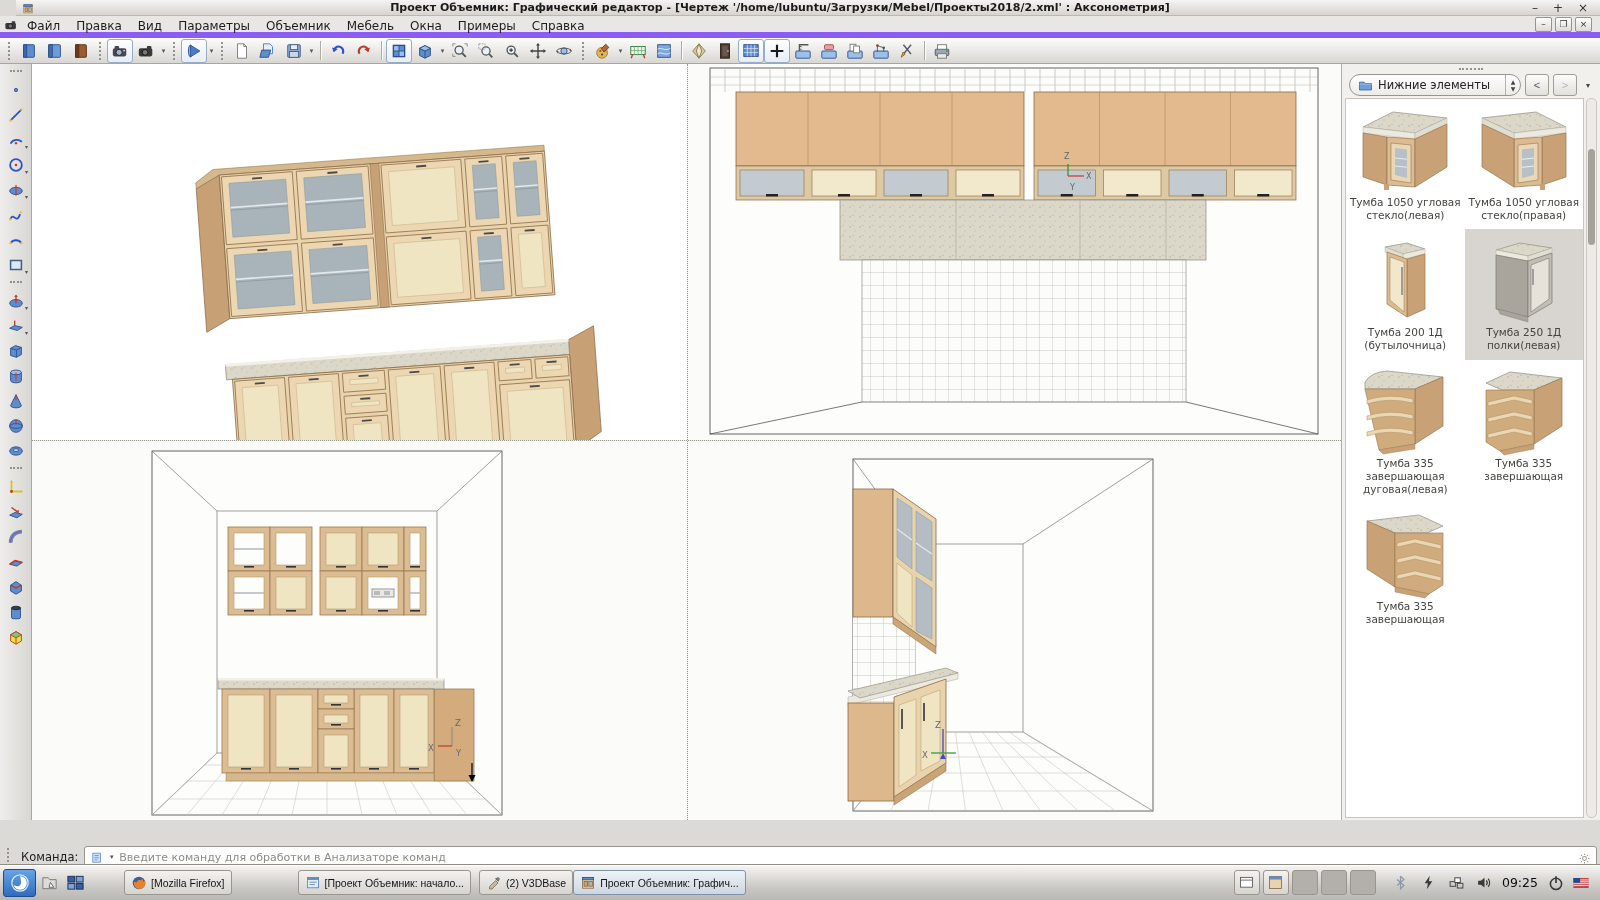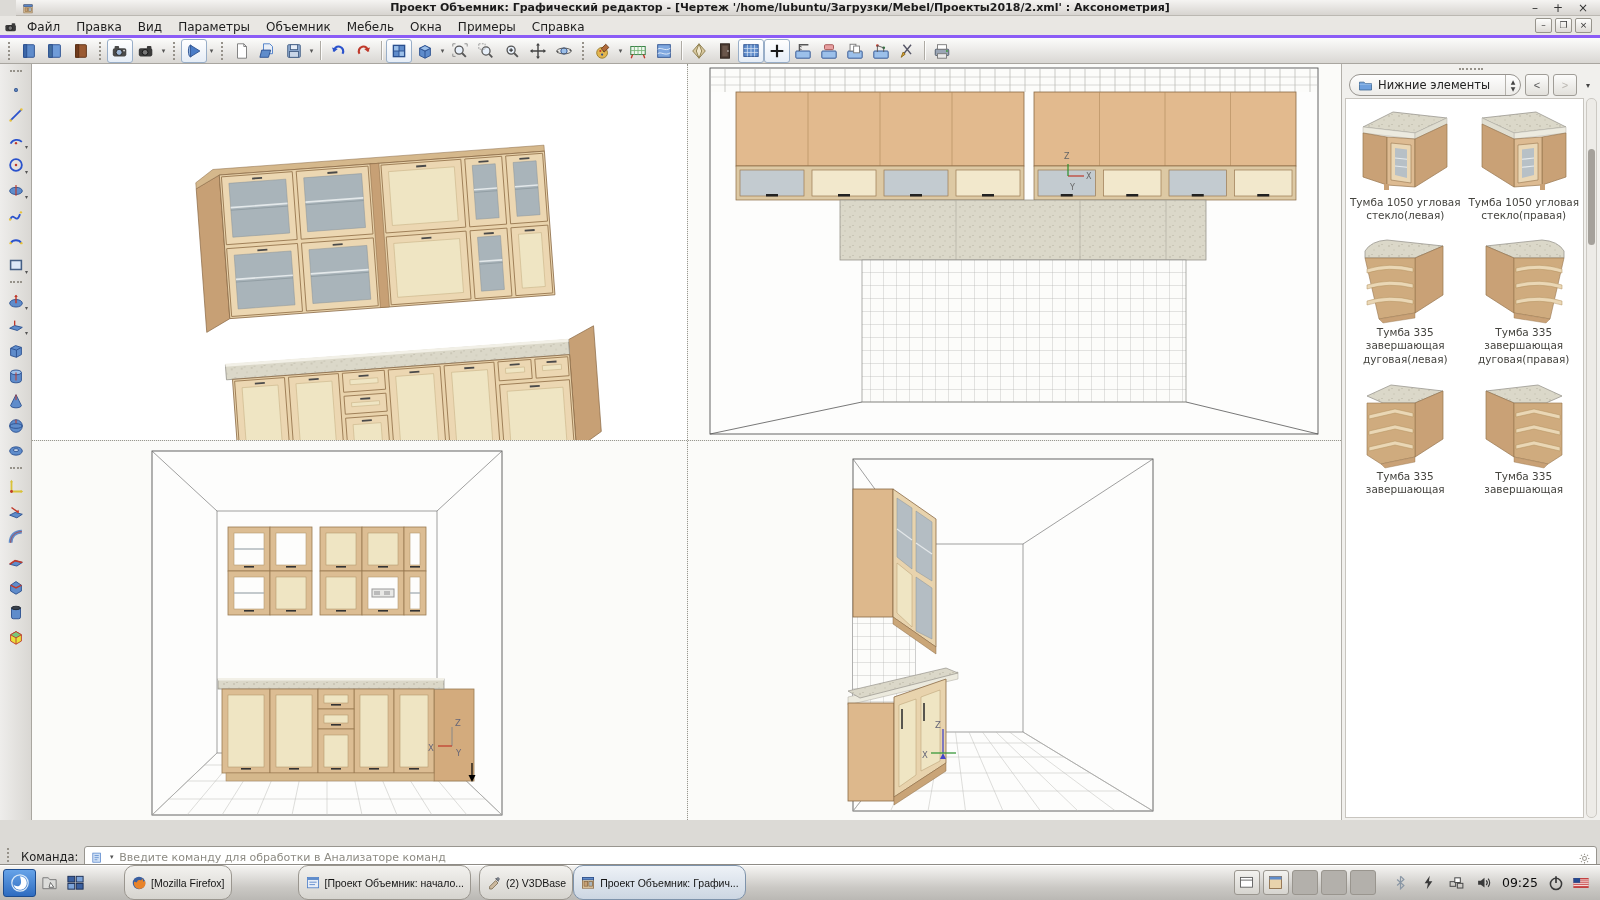--- a/index.html
+++ b/index.html
@@ -5,21 +5,21 @@
 *{box-sizing:border-box;margin:0;padding:0}
 html,body{width:1600px;height:900px;overflow:hidden}
 body{font-family:"DejaVu Sans",sans-serif;background:#dcdad6}
 #screen{position:relative;width:1600px;height:900px;background:#dcdad6;overflow:hidden}
 
 .titlebar{position:absolute;left:16px;top:0;right:0;height:16px;display:flex;align-items:center;background:linear-gradient(#f5f4f2,#d7d4d0);border-bottom:1px solid #bbb8b2;padding:0 6px}
 .title{flex:1;text-align:center;font-size:11px;font-weight:bold;color:#1b1b1b;white-space:nowrap;overflow:hidden}
 .wctl{display:flex;gap:15px;padding:0 6px;font-size:12px;color:#333}
 .wctl span{cursor:default;line-height:14px}
 
-.menubar{position:absolute;top:16px;left:0;right:0;height:22px;display:flex;align-items:center;background:#e9e7e3;border-bottom:3px solid #8b5cf6;padding:0 4px;gap:1px}
+.menubar{position:absolute;top:16px;left:0;right:0;height:22px;display:flex;align-items:center;background:#e9e7e3;border-bottom:6px solid #8b5cf6;padding:0 4px;gap:1px}
 .menu-item{font-size:12px;padding:2px 8px;color:#1d1d1d}
 .mdi{margin-left:auto;display:flex;gap:3px;padding-right:4px}
 .mdibtn{width:17px;height:15px;border:1px solid #97948c;border-radius:2px;background:linear-gradient(#fdfdfc,#dedbd6);font-size:9px;line-height:13px;text-align:center;color:#333}
 
 .toolbar{position:absolute;top:38px;left:0;right:0;height:26px;display:flex;align-items:center;background:linear-gradient(#fcfcfb,#d9d7d3);border-bottom:1px solid #a9a6a0;padding:0 3px}
 .tb{width:26px;height:24px;border:1px solid transparent;background:transparent;display:flex;align-items:center;justify-content:center;border-radius:3px;padding:0}
 .tb.pressed{background:linear-gradient(#ffffff,#e6edf6);border-color:#98aec8}
 .dd{font-size:7px;color:#555;width:9px;text-align:center}
 .sep{width:1px;height:19px;background:#aeaba4;box-shadow:1px 0 0 rgba(255,255,255,.85);margin:0 4px}
 .grip{width:3px;height:18px;border-left:2px dotted #96928a;margin:0 5px}
@@ -58,21 +58,21 @@
 .cmd{position:absolute;top:820px;height:52px;left:0;right:0}
 .cmdrow{position:absolute;left:2px;right:3px;bottom:3px;height:24px;display:flex;align-items:center;gap:4px}
 .cmdlabel{font-size:11.5px;color:#1d1d1d;padding:0 2px;white-space:nowrap}
 .cmdbox{flex:1;height:22px;border:1px solid #98958f;border-radius:3px;background:#fff;display:flex;align-items:center;gap:3px;padding:0 5px}
 .cmdinput{flex:1;border:none;outline:none;font-size:11px;color:#333;font-family:inherit;background:transparent}
 .cmdinput::placeholder{color:#8d8b83}
 
 .taskbar{position:absolute;left:0;right:0;top:864px;height:36px;background:linear-gradient(#f7f6f4,#cac8c4 65%,#bab8b4);border-top:1px solid #8f8c86;box-shadow:inset 0 1px 0 #fff;display:flex;align-items:center;padding:0 3px}
 .startbtn{width:33px;height:28px;border-radius:3px;border:1px solid #1c4c8f;background:linear-gradient(#66a3e8,#2f6cc0);display:flex;align-items:center;justify-content:center;flex:none}
 .launch{width:26px;height:26px;display:flex;align-items:center;justify-content:center;background:transparent;border:none;flex:none}
-.taskbtn{height:35px;display:flex;align-items:center;gap:4px;padding:0 6px;border:1px solid #9a968f;border-radius:10px;background:linear-gradient(#f3f2ef,#d6d4cf);font-size:10.5px;color:#141414;white-space:nowrap;overflow:hidden;max-width:215px;flex:none}
+.taskbtn{height:25px;display:flex;align-items:center;gap:4px;padding:0 6px;border:1px solid #9a968f;border-radius:3px;background:linear-gradient(#f3f2ef,#d6d4cf);font-size:10.5px;color:#141414;white-space:nowrap;overflow:hidden;max-width:215px;flex:none}
 .taskbtn.active{background:linear-gradient(#eef2f7,#ccd6e2);border-color:#7e93ab}
 .tspacer{flex:1}
 .minibtn{width:26px;height:25px;border:1px solid #9a968f;border-radius:3px;background:linear-gradient(#f3f2ef,#d6d4cf);display:flex;align-items:center;justify-content:center;flex:none;margin-left:3px}
 .minibtn.blank{background:#b3b0ab;border-color:#99958e}
 .tray{display:flex;align-items:center;gap:11px;margin-left:16px}
 .trayicon{display:flex;align-items:center;justify-content:center;background:none;border:none;padding:0}
 .clock{font-size:12.5px;color:#0c0c0c;margin:0 9px;white-space:nowrap}
 svg{vertical-align:middle}
 </style>
 </head>
@@ -827,43 +827,56 @@
                   <polygon points="38,45 50,46.5 50,75 38,72" fill="#b7c0c6"></polygon>
                   <path d="M38 55l12 1.3M38 63l12 1.3" stroke="#e6eaec" stroke-width="1.1"></path>
                   <polygon points="58,36 90,21 90,64 58,84" fill="#c9a176" stroke="#97764f" stroke-width="0.7"></polygon>
                   <rect x="27" y="81" width="5" height="6" fill="#c9a176"></rect>
                 </g>
               </svg></div>
             <div class="plabel">Тумба 1050 угловая стекло(правая)</div>
           </div>
           <div class="pitem">
             <div><svg viewBox="0 0 96 92" width="96" height="92">
+                <g transform="translate(96 0) scale(-1 1)">
+                  <polygon points="28,16 46,10 68,14 50,21" fill="url(#spk)" stroke="#9a9890" stroke-width="0.8"></polygon>
+                  <polygon points="28,16 50,21 50,26 28,21" fill="#eceadf" stroke="#b5b2a8" stroke-width="0.5"></polygon>
+                  <polygon points="50,21 68,14 68,19 50,26" fill="#e0ded1" stroke="#b5b2a8" stroke-width="0.5"></polygon>
+                  <polygon points="28,21 46,26 46,84 28,76" fill="#c9a176" stroke="#97764f" stroke-width="0.7"></polygon>
+                  <polygon points="46,26 66,19 66,71 46,84" fill="#ddbb92" stroke="#97764f" stroke-width="0.7"></polygon>
+                  <polygon points="49,29 63,24 63,67 49,79" fill="#f1e8cb" stroke="#97764f" stroke-width="0.5"></polygon>
+                  <path d="M51 34v28" stroke="#8e8e8c" stroke-width="1.7"></path>
+                </g>
+              </svg></div>
+            <div class="plabel">Тумба 200 1Д (бутылочница)</div>
+          </div>
+          <div class="pitem selected">
+            <div><svg viewBox="0 0 96 92" width="96" height="92">
+                <polygon points="20,17 44,10 76,15 52,23" fill="url(#spk)" stroke="#9a9890" stroke-width="0.8"></polygon>
+                <polygon points="20,17 52,23 52,28 20,22" fill="#eceadf" stroke="#b5b2a8" stroke-width="0.5"></polygon>
+                <polygon points="52,23 76,15 76,20 52,28" fill="#e0ded1" stroke="#b5b2a8" stroke-width="0.5"></polygon>
+                <polygon points="20,22 52,28 52,84 20,76" fill="#a9a49c" stroke="#7d7870" stroke-width="0.7"></polygon>
+                <polygon points="52,28 76,20 76,70 52,84" fill="#c2bdb4" stroke="#7d7870" stroke-width="0.7"></polygon>
+                <polygon points="55,32 73,25 73,66 55,79" fill="#e6e2d9" stroke="#7d7870" stroke-width="0.6"></polygon>
+                <path d="M57 36v16" stroke="#8e8e8c" stroke-width="1.6"></path>
+                <polygon points="22,76 52,84 52,89 24,81" fill="#a9a49c" stroke="#7d7870" stroke-width="0.4"></polygon>
+              </svg></div>
+            <div class="plabel">Тумба 250 1Д полки(левая)</div>
+          </div>
+          <div class="pitem">
+            <div><svg viewBox="0 0 96 92" width="96" height="92">
                 <path d="M8,18 Q14,8 30,7 L86,13 58,25 8,25 Z" fill="url(#spk)" stroke="#9a9890" stroke-width="0.8"></path>
                 <polygon points="58,25 86,13 86,62 58,80" fill="#c9a176" stroke="#97764f" stroke-width="0.7"></polygon>
                 <polygon points="8,25 58,25 58,80 22,86" fill="#cfab7e" stroke="#97764f" stroke-width="0.6"></polygon>
                 <path d="M10,36 Q32,29 56,35 L56,39 Q32,33 10,40 Z" fill="#ead7b5" stroke="#b3905e" stroke-width="0.5"></path>
                 <path d="M10,52 Q32,45 56,51 L56,55 Q32,49 10,56 Z" fill="#ead7b5" stroke="#b3905e" stroke-width="0.5"></path>
                 <path d="M10,68 Q32,61 56,67 L56,71 Q32,65 10,72 Z" fill="#ead7b5" stroke="#b3905e" stroke-width="0.5"></path>
                 <polygon points="22,86 58,80 58,85 26,90" fill="#c9a176" stroke="#97764f" stroke-width="0.4"></polygon>
               </svg></div>
             <div class="plabel">Тумба 335 завершающая дуговая(левая)</div>
-          </div>
-          <div class="pitem">
-            <div><svg viewBox="0 0 96 92" width="96" height="92">
-                <g transform="translate(96 0) scale(-1 1)">
-                  <path d="M8,18 Q14,8 30,7 L86,13 58,25 8,25 Z" fill="url(#spk)" stroke="#9a9890" stroke-width="0.8"></path>
-                  <polygon points="58,25 86,13 86,62 58,80" fill="#c9a176" stroke="#97764f" stroke-width="0.7"></polygon>
-                  <polygon points="8,25 58,25 58,80 22,86" fill="#cfab7e" stroke="#97764f" stroke-width="0.6"></polygon>
-                  <path d="M10,36 Q32,29 56,35 L56,39 Q32,33 10,40 Z" fill="#ead7b5" stroke="#b3905e" stroke-width="0.5"></path>
-                  <path d="M10,52 Q32,45 56,51 L56,55 Q32,49 10,56 Z" fill="#ead7b5" stroke="#b3905e" stroke-width="0.5"></path>
-                  <path d="M10,68 Q32,61 56,67 L56,71 Q32,65 10,72 Z" fill="#ead7b5" stroke="#b3905e" stroke-width="0.5"></path>
-                  <polygon points="22,86 58,80 58,85 26,90" fill="#c9a176" stroke="#97764f" stroke-width="0.4"></polygon>
-                </g>
-              </svg></div>
-            <div class="plabel">Тумба 335 завершающая дуговая(правая)</div>
           </div>
           <div class="pitem">
             <div><svg viewBox="0 0 96 92" width="96" height="92">
                 <polygon points="10,19 34,8 86,14 58,26 26,26" fill="url(#spk)" stroke="#9a9890" stroke-width="0.8"></polygon>
                 <polygon points="58,26 86,14 86,62 58,80" fill="#c9a176" stroke="#97764f" stroke-width="0.7"></polygon>
                 <polygon points="10,26 58,26 58,80 24,87 10,78" fill="#cfab7e" stroke="#97764f" stroke-width="0.6"></polygon>
                 <polygon points="12,38 38,32 56,36 56,40 38,36 12,42" fill="#ead7b5" stroke="#b3905e" stroke-width="0.5"></polygon>
                 <polygon points="12,54 38,48 56,52 56,56 38,52 12,58" fill="#ead7b5" stroke="#b3905e" stroke-width="0.5"></polygon>
                 <polygon points="12,70 38,64 56,68 56,72 38,68 12,74" fill="#ead7b5" stroke="#b3905e" stroke-width="0.5"></polygon>
                 <polygon points="24,87 58,80 58,85 28,91" fill="#c9a176" stroke="#97764f" stroke-width="0.4"></polygon>

